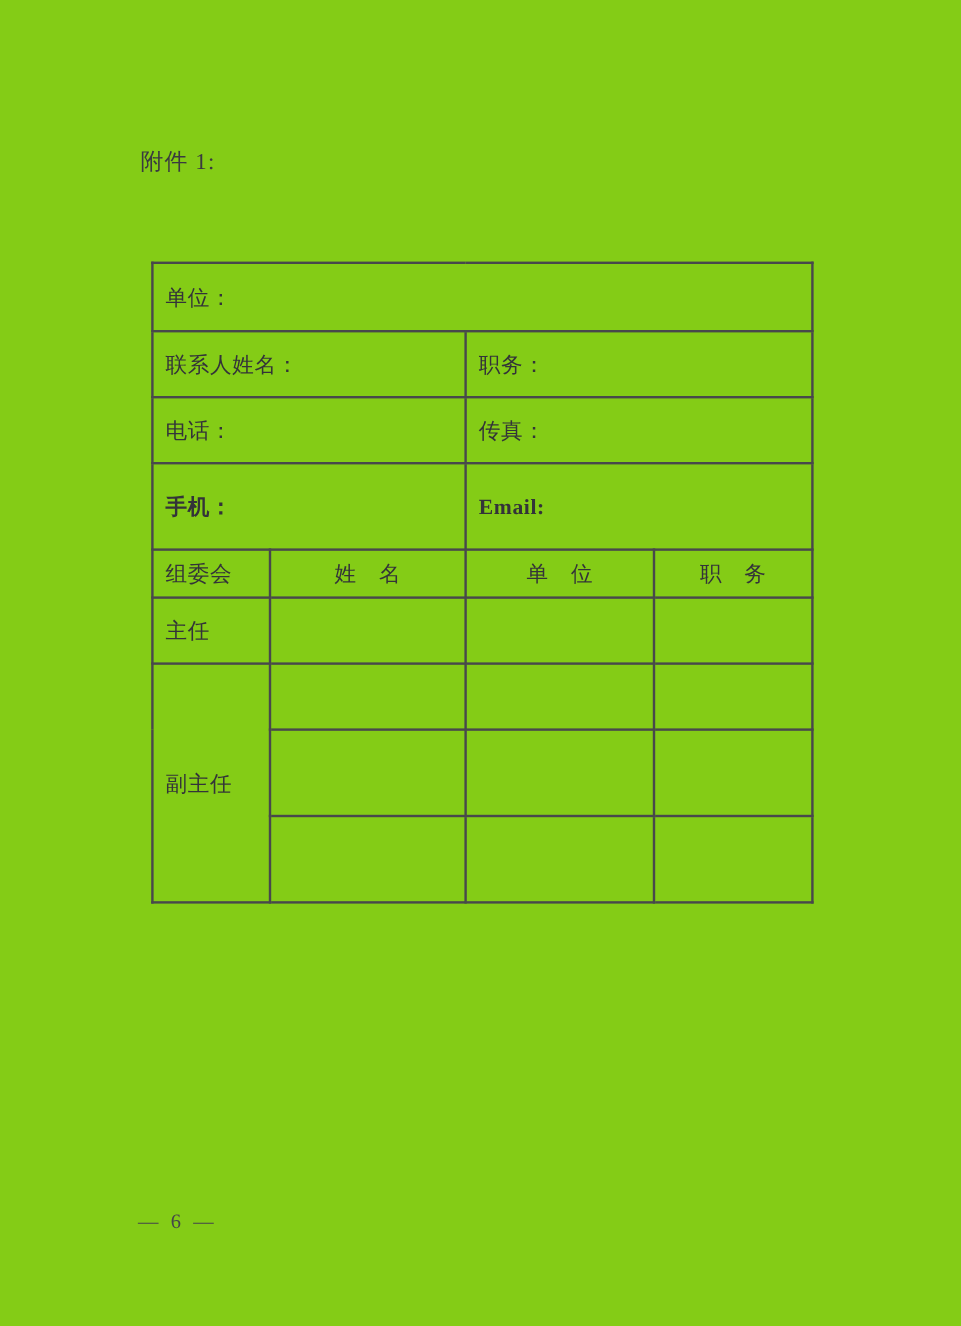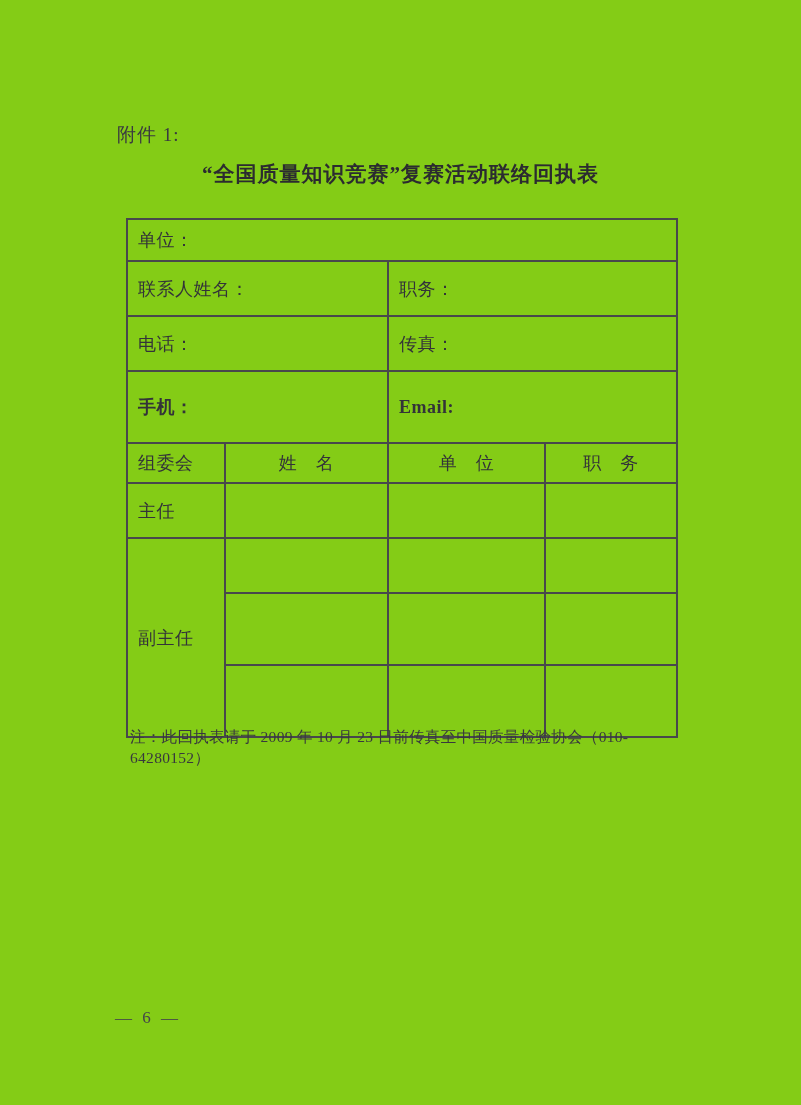--- a/index.html
+++ b/index.html
@@ -50,21 +50,21 @@
     font-size: 18px;
     color: #333339;
     vertical-align: middle;
     letter-spacing: 0.5px;
     overflow: hidden;
   }
   table.form-table td.center {
     text-align: center;
     padding-left: 4px;
   }
-  tr.h57 { height: 42px; }
+  tr.h57 { height: 57px; }
   tr.h56 { height: 72px; font-weight: bold; }
   tr.h55 { height: 55px; border-radius: 25px; }
   tr.h46 { height: 40px; }
   .note {
     position: absolute;
     left: 130px;
     top: 727px;
     width: 560px;
     font-size: 15.5px;
     letter-spacing: 0.3px;
@@ -79,21 +79,20 @@
     color: #45454a;
   }
 </style>
 </head>
 <body>
 
 <div class="sheet">
 
   <div class="attachment">附件 1:</div>
 
-  <h1 class="title">“全国质量知识竞赛”复赛活动联络回执表</h1>
 
   <table class="form-table">
     <colgroup>
       <col style="width:98px">
       <col style="width:163px">
       <col style="width:157px">
       <col style="width:132px">
     </colgroup>
     <tbody>
       <tr class="h57">
@@ -149,17 +148,16 @@
         <td></td>
       </tr>
       <tr class="h56">
         <td></td>
         <td></td>
         <td></td>
       </tr>
     </tbody>
   </table>
 
-  <div class="note">注：此回执表请于 2009 年 10 月 23 日前传真至中国质量检验协会（010-64280152）</div>
 
   <div class="page-number">— 6 —</div>
 
 </div>
 
 </body></html>

